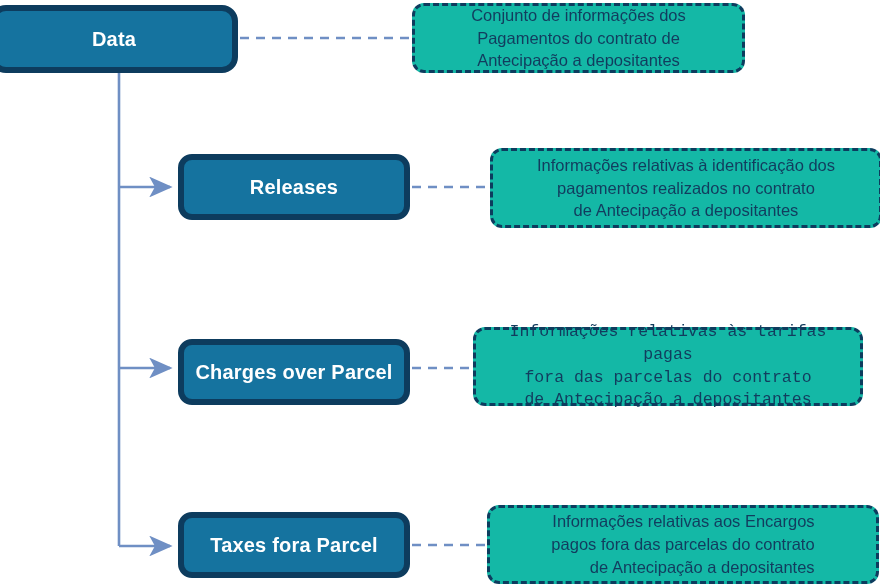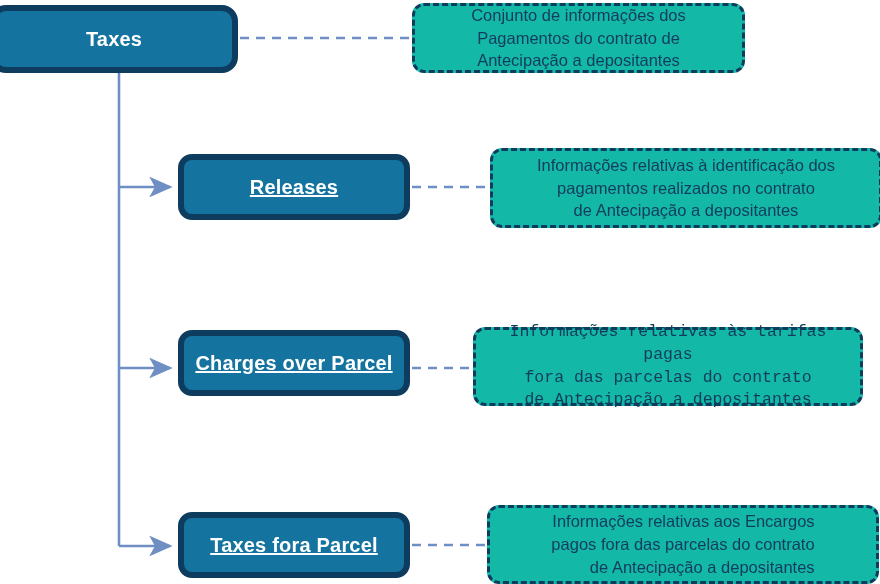--- a/index.html
+++ b/index.html
@@ -38,24 +38,23 @@
     left: -10px;
     top: 5px;
     width: 248px;
     height: 68px;
     border-radius: 16px;
   }
   .node-child {
     left: 178px;
     width: 232px;
     height: 66px;
-    text-decoration: underline;
   }
   .node-child.row1 { top: 154px; }
-  .node-child.row2 { top: 330px; }
+  .node-child.row2 { top: 339px; }
   .node-child.row3 { top: 512px; }
 
   .note {
     position: absolute;
     box-sizing: border-box;
     background: #14b8a6;
     border: 3px dashed #0d3c5e;
     border-radius: 12px;
     color: #123c5e;
     display: flex;
@@ -123,21 +122,21 @@
     <path d="M119,368 L170,368" stroke="#6f8fc4" stroke-width="2.6" fill="none" marker-end="url(#arrowhead)"></path>
     <path d="M119,546 L170,546" stroke="#6f8fc4" stroke-width="2.6" fill="none" marker-end="url(#arrowhead)"></path>
 
     <path d="M240,38 L412,38" stroke="#6f8fc4" stroke-width="2.6" fill="none" stroke-dasharray="9 7"></path>
     <path d="M412,187 L492,187" stroke="#6f8fc4" stroke-width="2.6" fill="none" stroke-dasharray="9 7"></path>
     <path d="M412,368 L489,368" stroke="#6f8fc4" stroke-width="2.6" fill="none" stroke-dasharray="9 7"></path>
     <path d="M412,545 L489,545" stroke="#6f8fc4" stroke-width="2.6" fill="none" stroke-dasharray="9 7"></path>
   </svg>
 
   <div class="node node-root">
-    <span>Taxes</span>
+    <span>Data</span>
   </div>
 
   <div class="note note-0">
     <span>Conjunto de informações dos
 Pagamentos do contrato de
 Antecipação a depositantes</span>
   </div>
 
   <div class="node node-child row1">
     <span>Releases</span>

